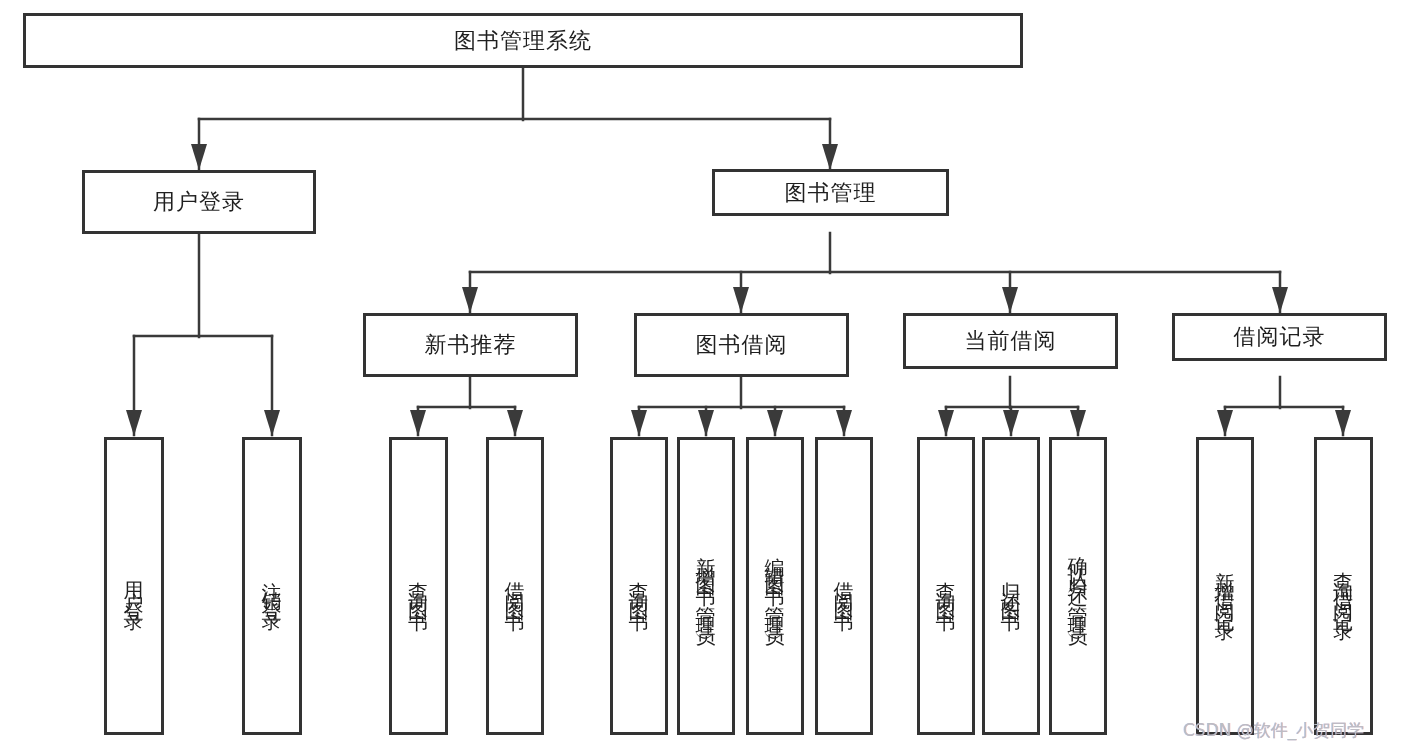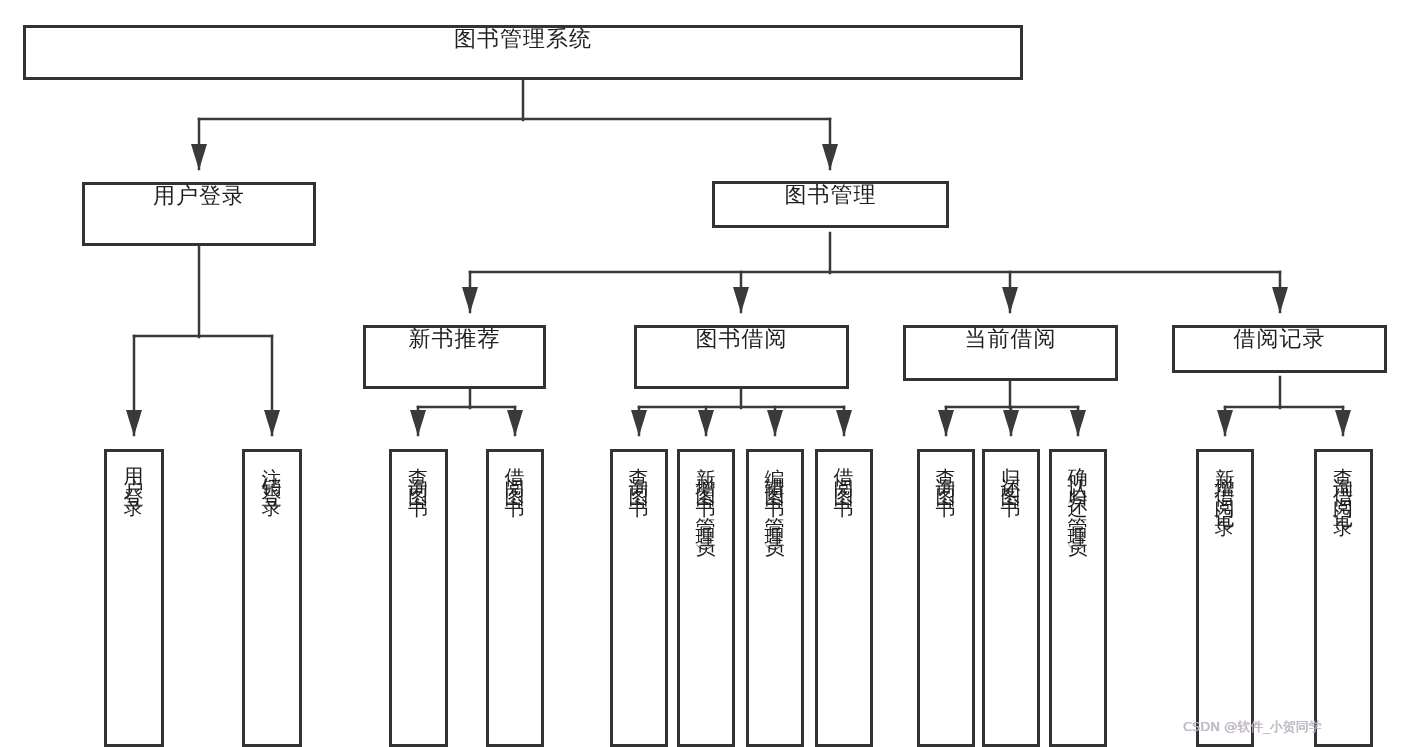--- a/index.html
+++ b/index.html
@@ -19,39 +19,38 @@
     font-family:"DejaVu Sans","Liberation Sans",sans-serif;
   }
   #wires{position:absolute;left:0;top:0;width:1405px;height:747px;}
   #wires line{stroke:var(--line);stroke-width:2.5;stroke-linecap:square;}
   #wires .ah{fill:var(--line);}
   .box{
     position:absolute;
     box-sizing:border-box;
     border:3px solid var(--border);
     background:var(--fill);
-    display:flex;align-items:flex-start;justify-content:center;
+    display:flex;align-items:center;justify-content:center;
     color:var(--text);
-    margin-top:12px;
   }
   .box.h .lbl{
     font-size:22px;line-height:1;letter-spacing:1px;white-space:nowrap;
   }
   .box.v .lbl{
     writing-mode:vertical-rl;
     text-orientation:mixed;
     font-size:20px;line-height:1;
     letter-spacing:10px;
     white-space:nowrap;
   }
   .watermark{
     position:absolute;
     left:1183px;top:719px;
     width:222px;
-    font-size:13px;line-height:1.3;
+    font-size:17px;line-height:1.3;
     color:var(--wm);
     white-space:nowrap;
     text-shadow:0.5px 0 0 rgba(220,90,90,.35), -0.5px 0 0 rgba(90,120,220,.35);
     z-index:5;
   }
 </style>
 </head>
 <body>
 
 <div id="stage">
@@ -108,21 +107,21 @@
     <span class="lbl">图书管理系统</span>
   </div>
 
   <div class="box h" style="left:82px;top:170px;width:234px;height:64px">
     <span class="lbl">用户登录</span>
   </div>
   <div class="box h" style="left:712px;top:169px;width:237px;height:47px">
     <span class="lbl">图书管理</span>
   </div>
 
-  <div class="box h" style="left:363px;top:313px;width:183px;height:64px">
+  <div class="box h" style="left:363px;top:313px;width:215px;height:64px">
     <span class="lbl">新书推荐</span>
   </div>
   <div class="box h" style="left:634px;top:313px;width:215px;height:64px">
     <span class="lbl">图书借阅</span>
   </div>
   <div class="box h" style="left:903px;top:313px;width:215px;height:56px">
     <span class="lbl">当前借阅</span>
   </div>
   <div class="box h" style="left:1172px;top:313px;width:215px;height:48px">
     <span class="lbl">借阅记录</span>

